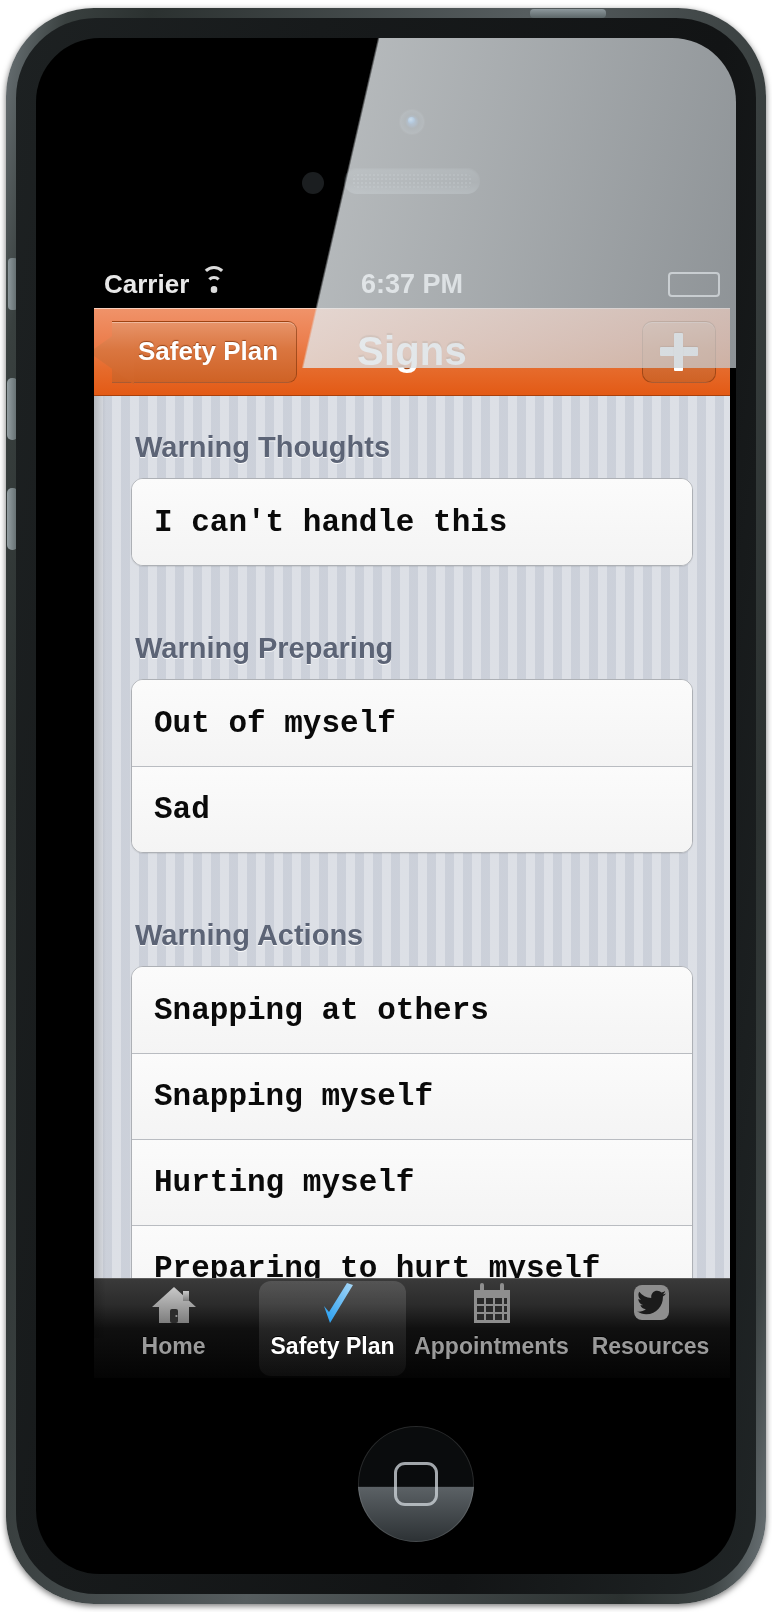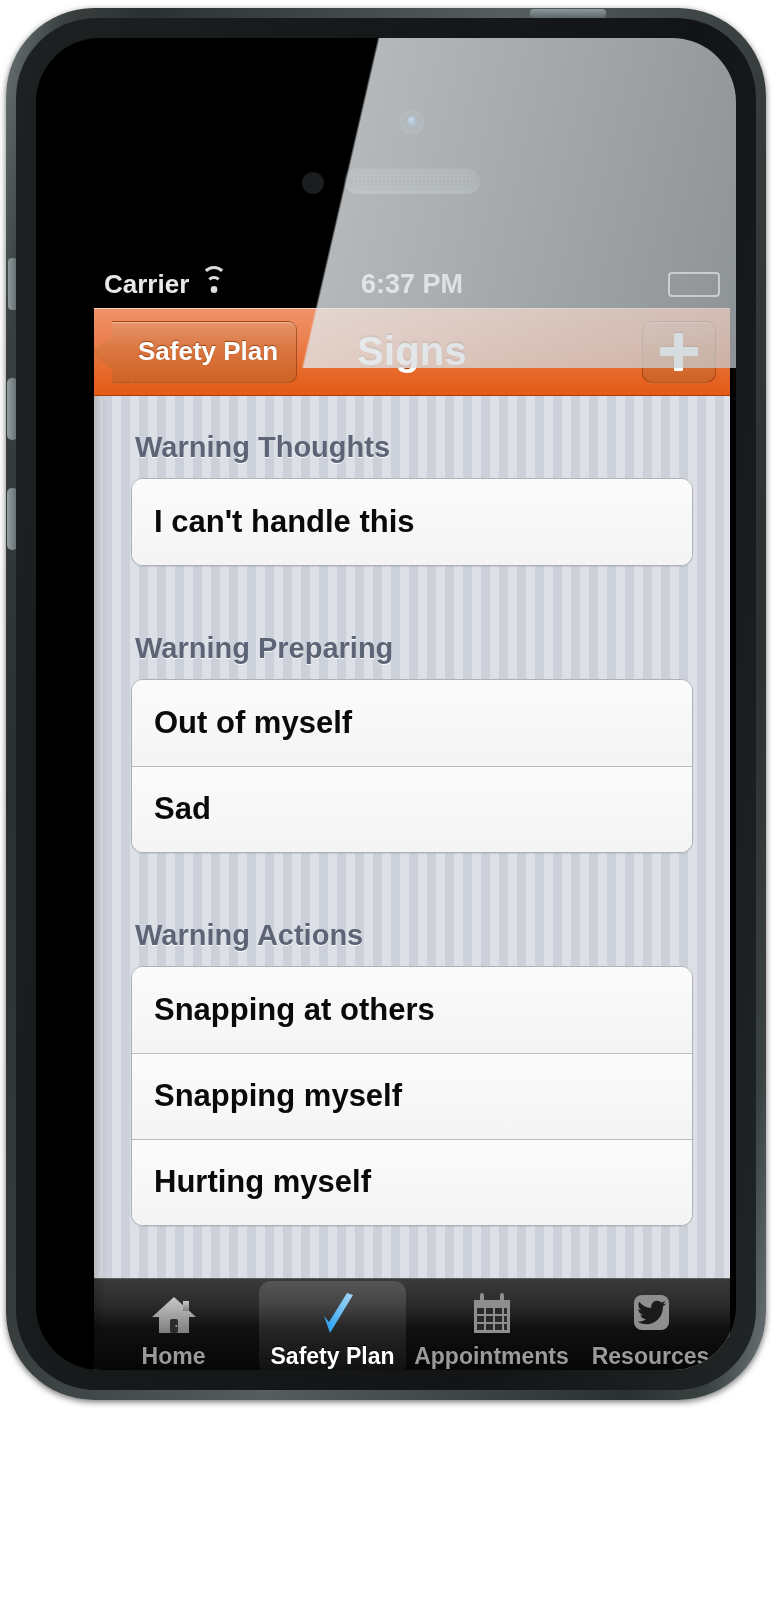--- a/index.html
+++ b/index.html
@@ -3,21 +3,21 @@
 <meta charset="utf-8">
 <style>
   * { margin:0; padding:0; box-sizing:border-box; }
   html,body { width:772px; height:1612px; background:#ffffff; overflow:hidden; }
   body { font-family:"Liberation Sans", sans-serif; }
 
   
   .stage { position:relative; width:772px; height:1612px; background:#ffffff; }
 
   .phone {
-    position:absolute; left:6px; top:8px; width:760px; height:1392px;
+    position:absolute; left:6px; top:8px; width:760px; height:1596px;
     border-radius:88px;
     background:
       linear-gradient(100deg,#6e767a 0%, #39403f 6%, #2b3130 14%, #565d5f 50%, #2b3130 86%, #3b4242 94%, #70787c 100%);
     box-shadow:0 2px 6px rgba(0,0,0,.55);
   }
   .phone-inner {
     position:absolute; left:10px; top:10px; right:10px; bottom:10px;
     border-radius:80px;
     background:linear-gradient(100deg,#1d2122 0%, #171a1b 30%, #121415 70%, #202526 100%);
   }
@@ -122,33 +122,33 @@
      background-image:repeating-linear-gradient(90deg,
         rgba(255,255,255,.20) 0px, rgba(255,255,255,.20) 9px,
         rgba(160,168,184,.16) 9px, rgba(160,168,184,.16) 18px);
   }
   .tableview::before{ content:""; position:absolute; left:0; top:0; width:12px; height:100%;
      background:linear-gradient(90deg,rgba(0,0,0,.18),rgba(0,0,0,0)); pointer-events:none; z-index:4;}
   .section { padding:13px; }
   .section-header { font-size:29px; font-weight:bold; color:#5c6476;
      text-shadow:0 1px 0 rgba(255,255,255,.85); padding:22px 0 14px 28px; }
   .group { margin:0 24px 0 24px; background:#f7f7f7; border:1px solid #adb0b5; border-radius:12px;
-     box-shadow:0 1px 1px rgba(0,0,0,.08); overflow:hidden; }
+     box-shadow:0 1px 1px rgba(0,0,0,.08); overflow:hidden;font-family:Liberation Mono, monospace; }
   .cell { position:relative; height:86px; display:flex; align-items:center; padding:0 22px;
      font-size:31px; font-weight:bold; color:#0a0a0a;
      background:linear-gradient(180deg,#fbfbfb,#f4f4f4); }
   .cell + .cell::before{ content:""; position:absolute; left:0; right:0; top:0; height:1px; background:#b9bcc1; }
   .sect-gap { height:18px; }
 
   
   .tabbar { position:absolute; left:0; bottom:0; width:100%; height:100px;
      background:linear-gradient(180deg,#3a3a3a 0%, #2b2b2b 26%, #101010 50%, #040404 100%);
      border-top:1px solid #5c5c5c; display:flex; }
   .tab { flex:1; position:relative; display:flex; flex-direction:column; align-items:center;
-     justify-content:flex-start; padding-top:10px; }
+     justify-content:flex-start; }
   .tab.selected::before{ content:""; position:absolute; left:6px; right:6px; top:2px; bottom:2px;
      border-radius:12px; background:linear-gradient(180deg,rgba(255,255,255,.14),rgba(255,255,255,.04)); }
   .tab-icon { position:relative; width:52px; height:50px; z-index:2; }
   .tab-label { position:relative; z-index:2; margin-top:4px; font-size:23px; font-weight:bold;
      color:#9a9a9a; text-shadow:0 -1px 0 rgba(0,0,0,.9); white-space:nowrap; }
   .tab.selected .tab-label { color:#ffffff; }
 
   svg.ti { width:52px; height:50px; display:block; }
 </style>
 </head>
@@ -225,20 +225,23 @@
               <div class="section-header">Warning Actions</div>
               <div class="group">
                 <div class="cell">
                   <span>Snapping at others</span>
                 </div>
                 <div class="cell">
                   <span>Snapping myself</span>
                 </div>
                 <div class="cell">
                   <span>Hurting myself</span>
+                </div>
+                <div class="cell">
+                  <span>Preparing to hurt myself</span>
                 </div>
               </div>
             </div>
 
           </div>
 
           <div class="tabbar">
 
             <div class="tab">
               <span class="tab-icon">

